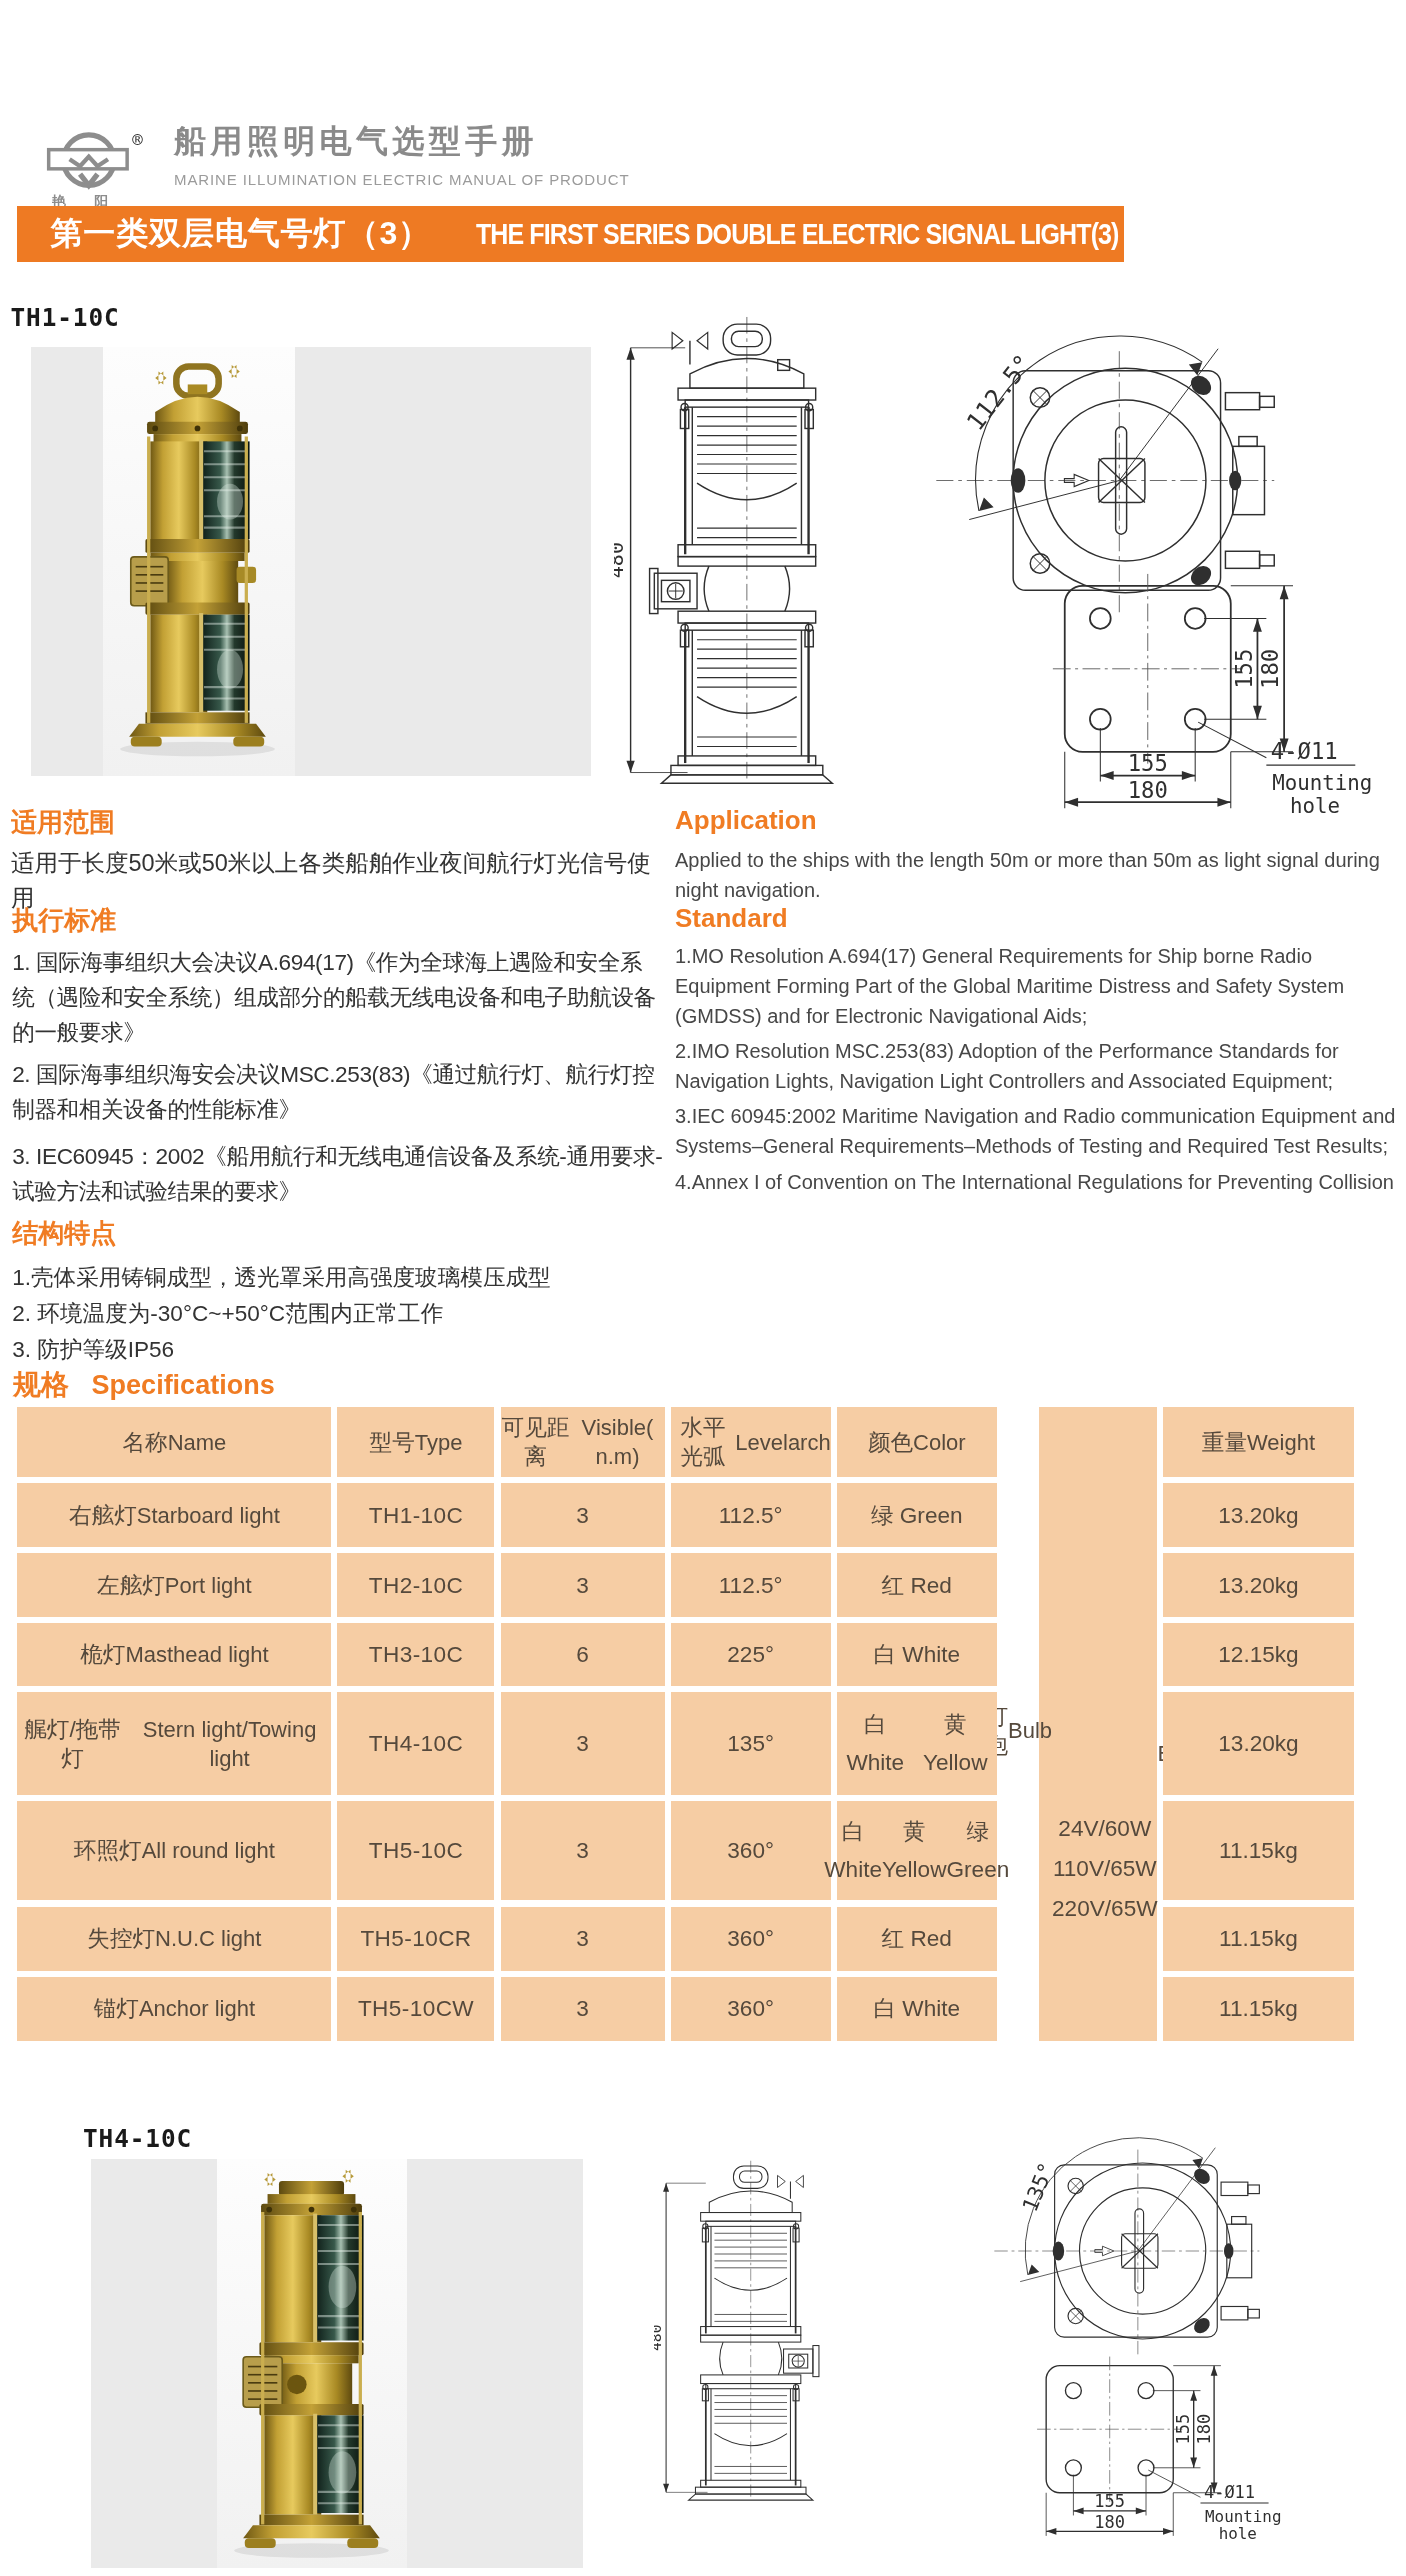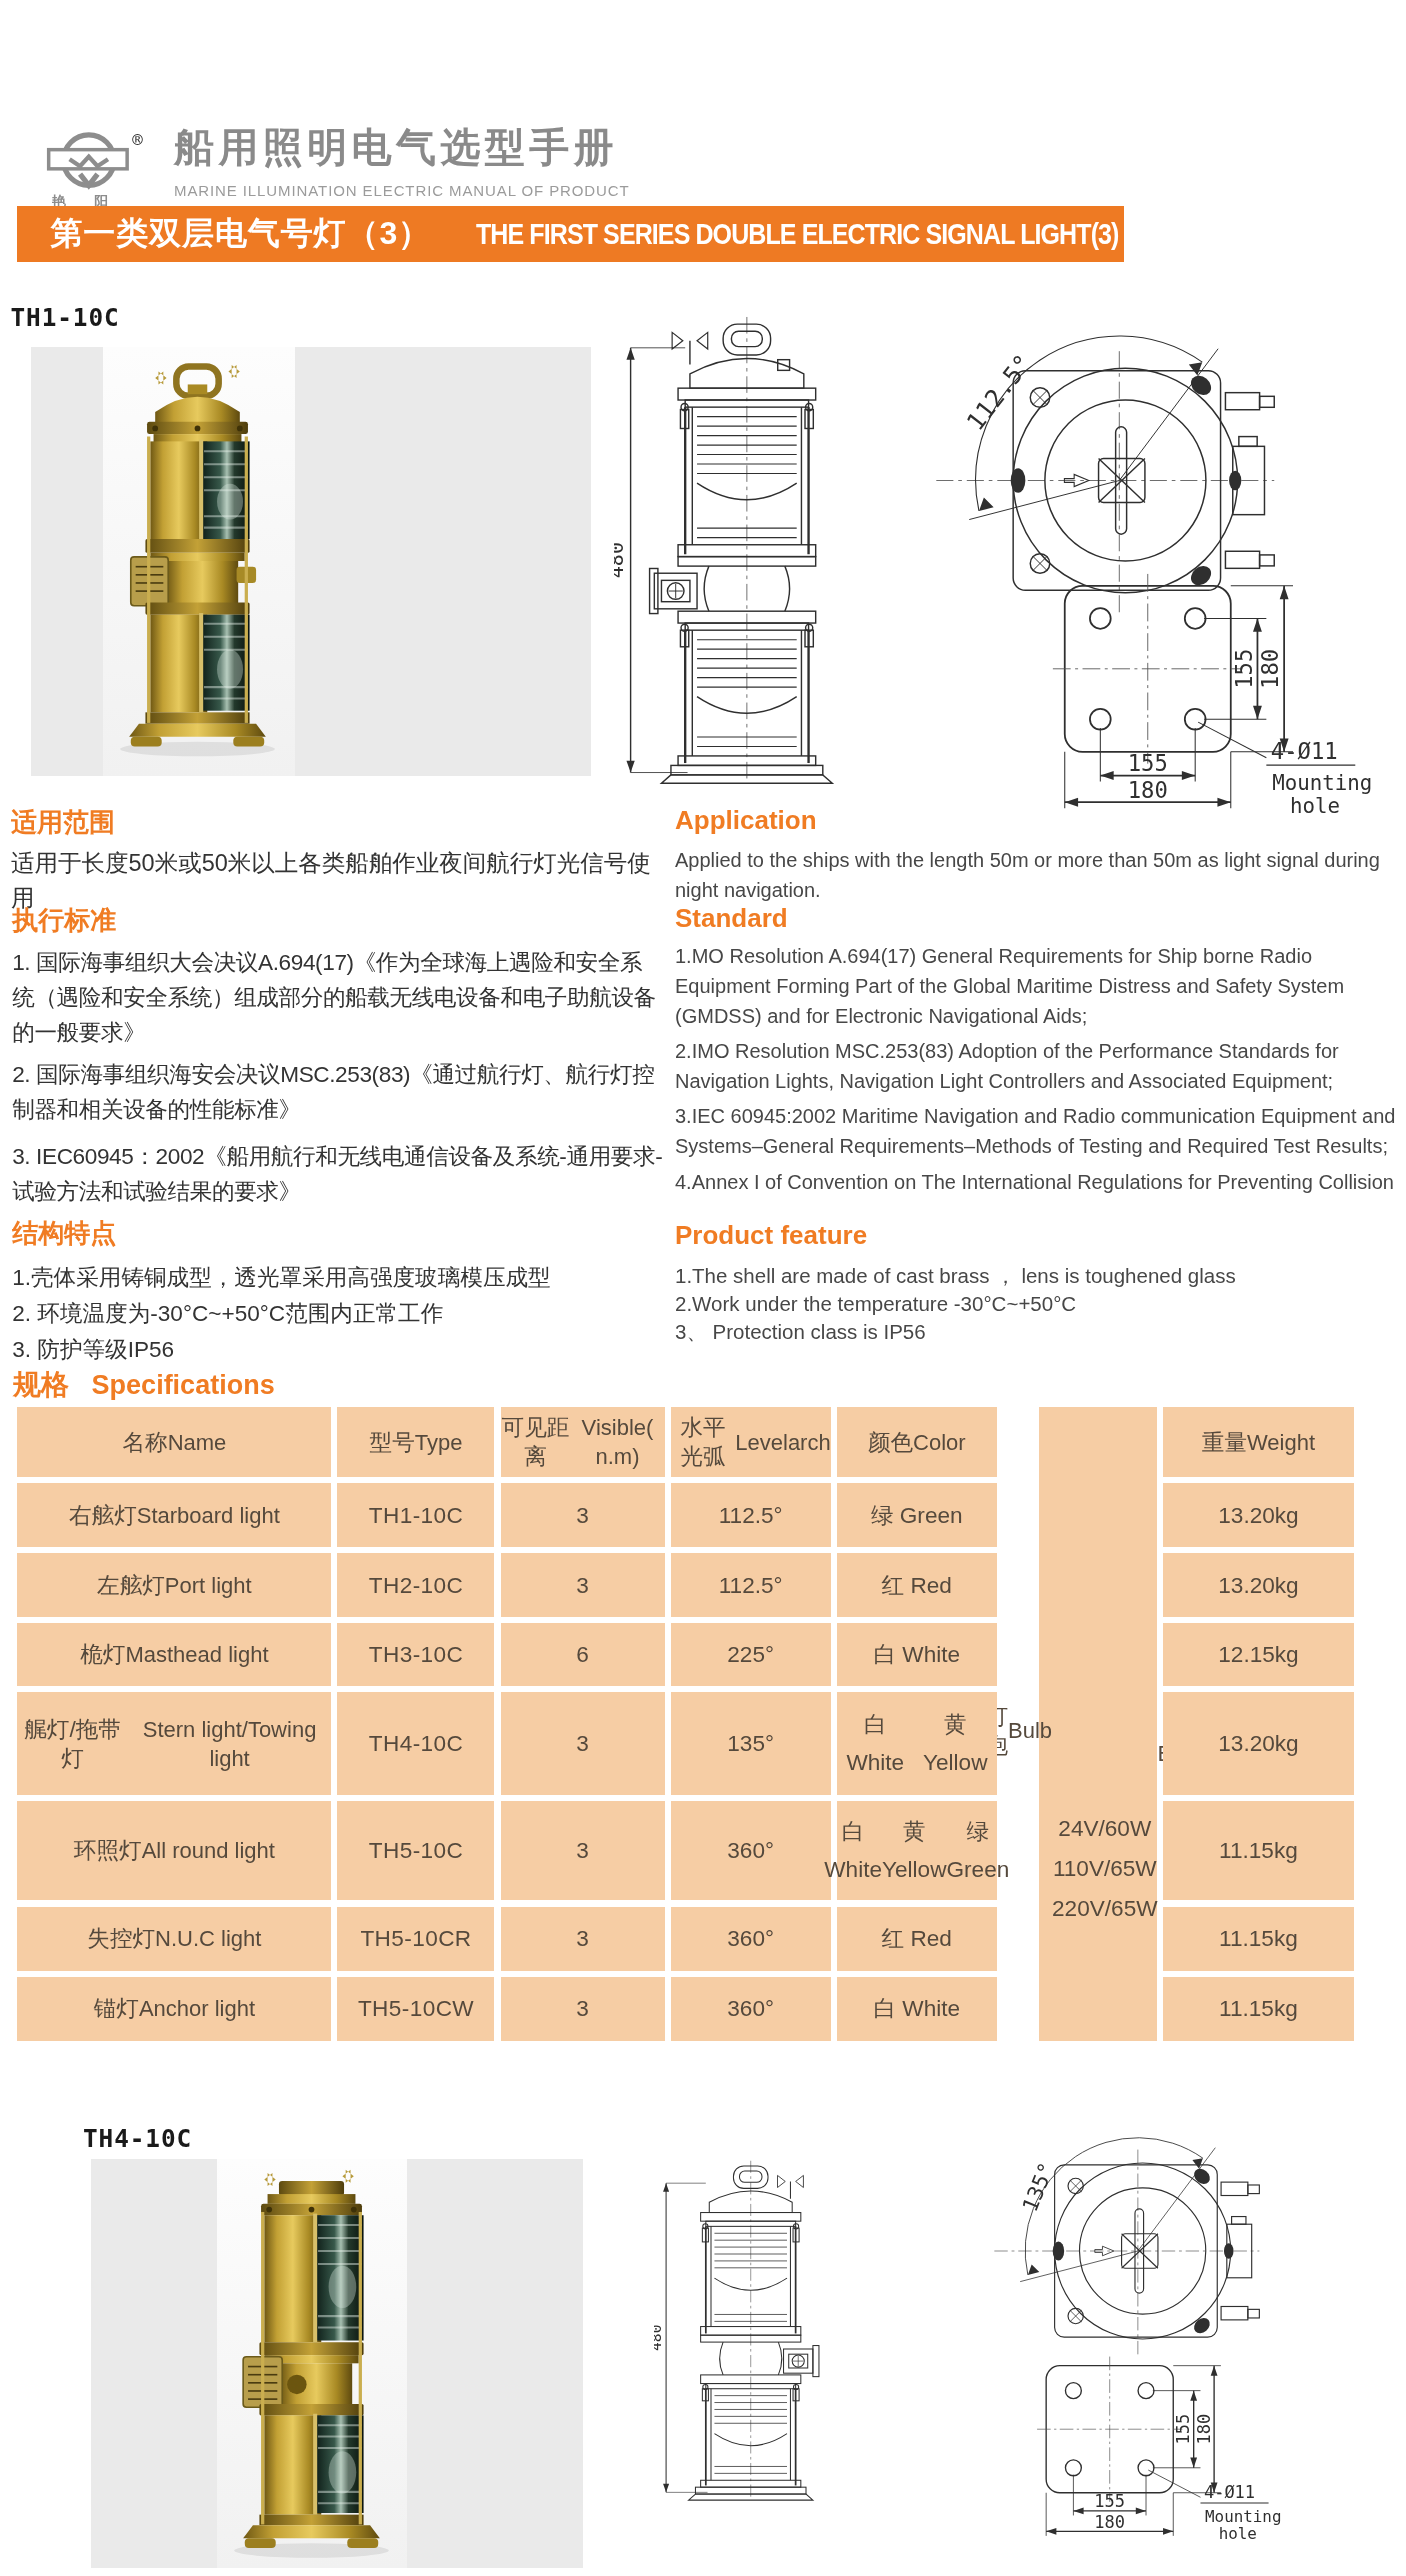--- a/index.html
+++ b/index.html
@@ -2,21 +2,21 @@
 <html style="font-size:14px"><head>
 <meta charset="utf-8">
 <style>
   html,body{margin:0;padding:0;background:#fff;}
   .page{position:relative;width:1406px;height:2576px;background:#fff;overflow:hidden;
         font-family:"Liberation Sans", sans-serif;color:#3c3c3c;}
   
   .logo-wrap{position:absolute;left:45px;top:127px;width:131px;height:87px;}
   .logo-cn{position:absolute;left:7px;top:66px;font-size:14px;letter-spacing:12.2px;color:#8d8d8d;font-weight:bold;}
   .brand{position:absolute;left:174px;top:120px;}
-  .brand-title{font-size:40px;font-weight:bold;color:#8a8a8a;letter-spacing:4.4px;}
+  .brand-title{font-size:32px;font-weight:bold;color:#8a8a8a;letter-spacing:4.4px;}
   .brand-sub{margin-top:7px;font-size:15px;color:#9b9b9b;letter-spacing:0.9px;}
   
   .banner{position:absolute;left:17.4px;top:206px;width:1107px;height:56px;background:#ee7a23;
           display:flex;align-items:center;}
   .banner-cn{margin-left:33px;font-size:32px;font-weight:bold;color:#fff;letter-spacing:0.9px;}
   .banner-en{margin-left:45px;font-size:25px;font-weight:bold;color:#fff;letter-spacing:-0.9px;transform:scaleY(1.15);}
   
   .model-label{position:absolute;font-size:24.4px;font-weight:bold;color:#1a1a1a;letter-spacing:0.9px;
                font-family:"DejaVu Sans Mono", monospace;}
   
@@ -338,28 +338,20 @@
   </div>
 
   <div class="sect" style="left:12.2px;top:1216px;">
     <div class="h-orange">结构特点</div>
     <div class="feat-items-cn">
       <div>1.壳体采用铸铜成型，透光罩采用高强度玻璃模压成型</div>
       <div>2. 环境温度为-30°C~+50°C范围内正常工作</div>
       <div>3. 防护等级IP56</div>
     </div>
   </div>
-  <div class="sect" style="left:675px;top:1220px;">
-    <div class="h-orange">Product feature</div>
-    <div class="feat-items-en">
-      <div>1.The shell are made of cast brass ，  lens is toughened glass</div>
-      <div>2.Work under the temperature -30°C~+50°C</div>
-      <div>3、 Protection class is IP56</div>
-    </div>
-  </div>
 
   <div class="spec-head">
     <span class="cn">规格</span><span class="en">Specifications</span>
   </div>
 
   <div class="spec-table">
 
     <div class="cell r1 c1">
         <div>名称</div>
         <div class="sub">Name</div>

